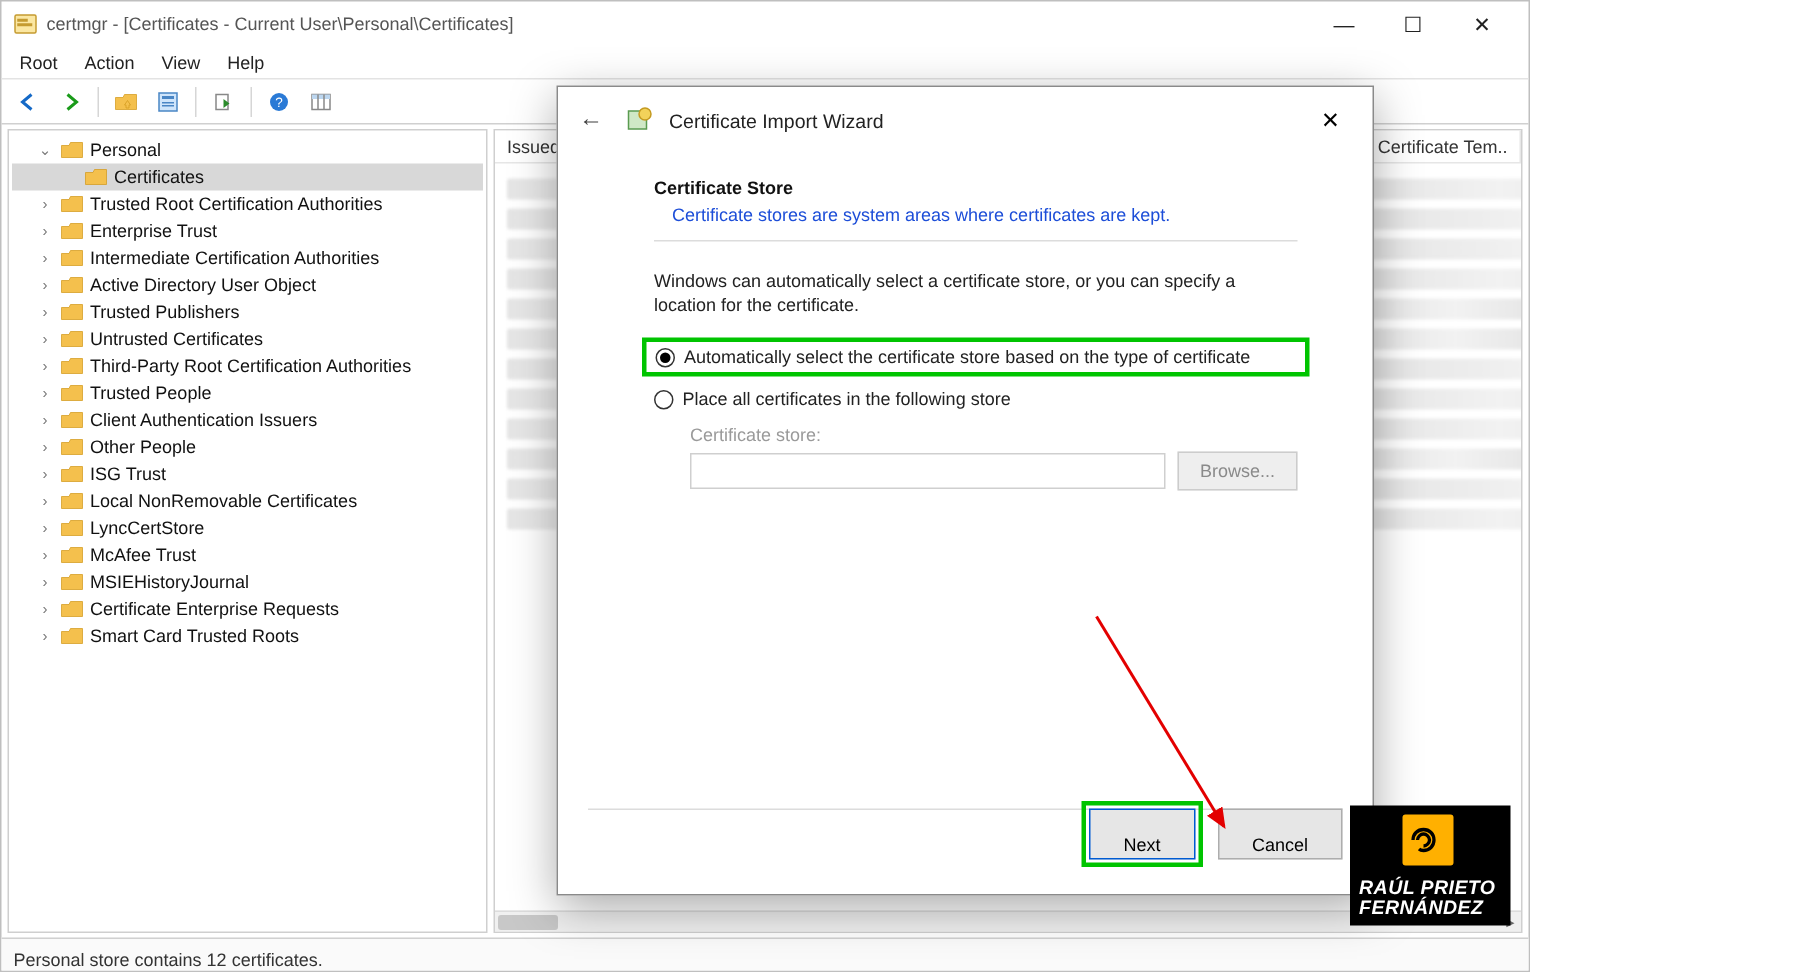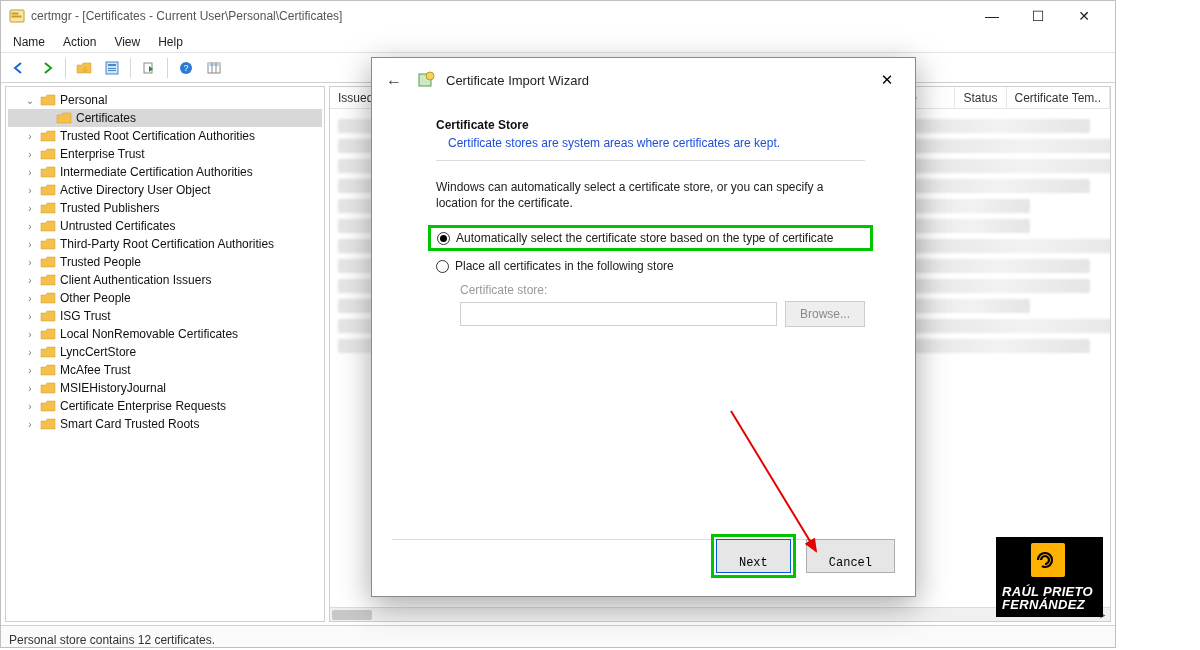--- a/index.html
+++ b/index.html
@@ -5,21 +5,21 @@
   * { box-sizing: border-box; }
   body {
     margin: 0; padding: 0;
     font-family: "Segoe UI", Tahoma, sans-serif;
     font-size: 12px;
     background: #fff;
     color: #000;
     width:1200px; height:650px;
     position:relative; overflow:hidden;
   }
-  .window { border:1px solid #bfbfbf; width:1116px; height:648px; margin:0; position:relative; background:#fff; }
+  .window { border:1px solid #bfbfbf; width:1020px; height:648px; margin:0; position:relative; background:#fff; }
 
   
   .titlebar { height:30px; display:flex; align-items:center; padding:0 8px; color:#555; font-size:12px;}
   .titlebar .app-icon { width:16px; height:16px; margin-right:6px; display:inline-flex; align-items:center; justify-content:center;}
   .titlebar .title { flex:1; }
   .winbtns { display:flex; gap:0; }
   .winbtn { width:46px; height:30px; display:flex; align-items:center; justify-content:center; color:#222; font-size:14px; }
 
   
   .menubar { height:22px; display:flex; align-items:center; gap:18px; padding:0 12px; border-bottom:1px solid #e3e3e3; font-size:12px; color:#222;}
@@ -72,21 +72,21 @@
   .wz-para{ color:#222; margin-bottom:14px; line-height:1.35;}
   .radio-box{ border:3px solid #00c400; padding:3px 6px; margin:0 -8px 6px -8px; display:flex; align-items:center; gap:6px;}
   .radio { width:13px;height:13px;border-radius:50%;border:1px solid #333;display:inline-flex;align-items:center;justify-content:center;background:#fff;flex:none;}
   .radio.checked::after{content:"";width:7px;height:7px;border-radius:50%;background:#000;display:block;}
   .radio-row{display:flex;align-items:center;gap:6px;padding:2px 0 2px 0;}
   .storelbl{ color:#9a9a9a; margin:8px 0 4px 24px; font-size:12px;}
   .store-row{ display:flex; gap:8px; align-items:center; margin-left:24px;}
   .store-input{ flex:1; height:24px; border:1px solid #cfcfcf; background:#fff;}
   .browse-btn{ height:26px; padding:0 14px; background:#eee; border:1px solid #ccc; color:#8a8a8a; font-size:12px;}
   .wz-footer{ position:absolute; right:20px; bottom:18px; display:flex; gap:10px; align-items:center;}
-  .btn{ height:26px; padding:16px 22px; border:1px solid #adadad; background:#e6e6e6; font-size:12px; color:#000;font-family:Liberation Mono, monospace;}
+  .btn{ height:26px; padding:16px 22px; border:1px solid #adadad; background:#e6e6e6; font-size:12px; color:#000;}
   .btn.next{ border:1px solid #005bd1; background:#e6e6e6;}
   .next-hl{ border:3px solid #00c400; padding:2px;}
   .wz-hr{position:absolute;left:20px;right:20px;bottom:56px;height:1px;background:#dcdcdc;}
 
   
   .arrow-svg{position:absolute; left:720px; top:400px; z-index:70; pointer-events:none;}
 
   
   .watermark{ position:absolute; right:12px; bottom:30px; z-index:90; background:#000; color:#fff; padding:6px 10px 6px 6px; display:flex; align-items:center; gap:8px; font-family:Arial,Helvetica,sans-serif;flex-direction:column;}
   .wm-ic{ width:34px; height:34px; background:#ffb000; display:flex; align-items:center; justify-content:center; border-radius:2px;}
@@ -111,21 +111,21 @@
     </span>
     <span class="title">certmgr - [Certificates - Current User\Personal\Certificates]</span>
     <div class="winbtns">
       <div class="winbtn">—</div>
       <div class="winbtn">☐</div>
       <div class="winbtn close">✕</div>
     </div>
   </div>
 
   <div class="menubar">
-    <span>Name</span>
+    <span>Root</span>
     <span>Action</span>
     <span>View</span>
     <span>Help</span>
   </div>
 
   <div class="toolbar">
     <div class="tbtn">
         <svg width="14" height="14">
           <path d="M9 2 L3 7 L9 12" fill="none" stroke="#1469c7" stroke-width="2"></path>
         </svg>

